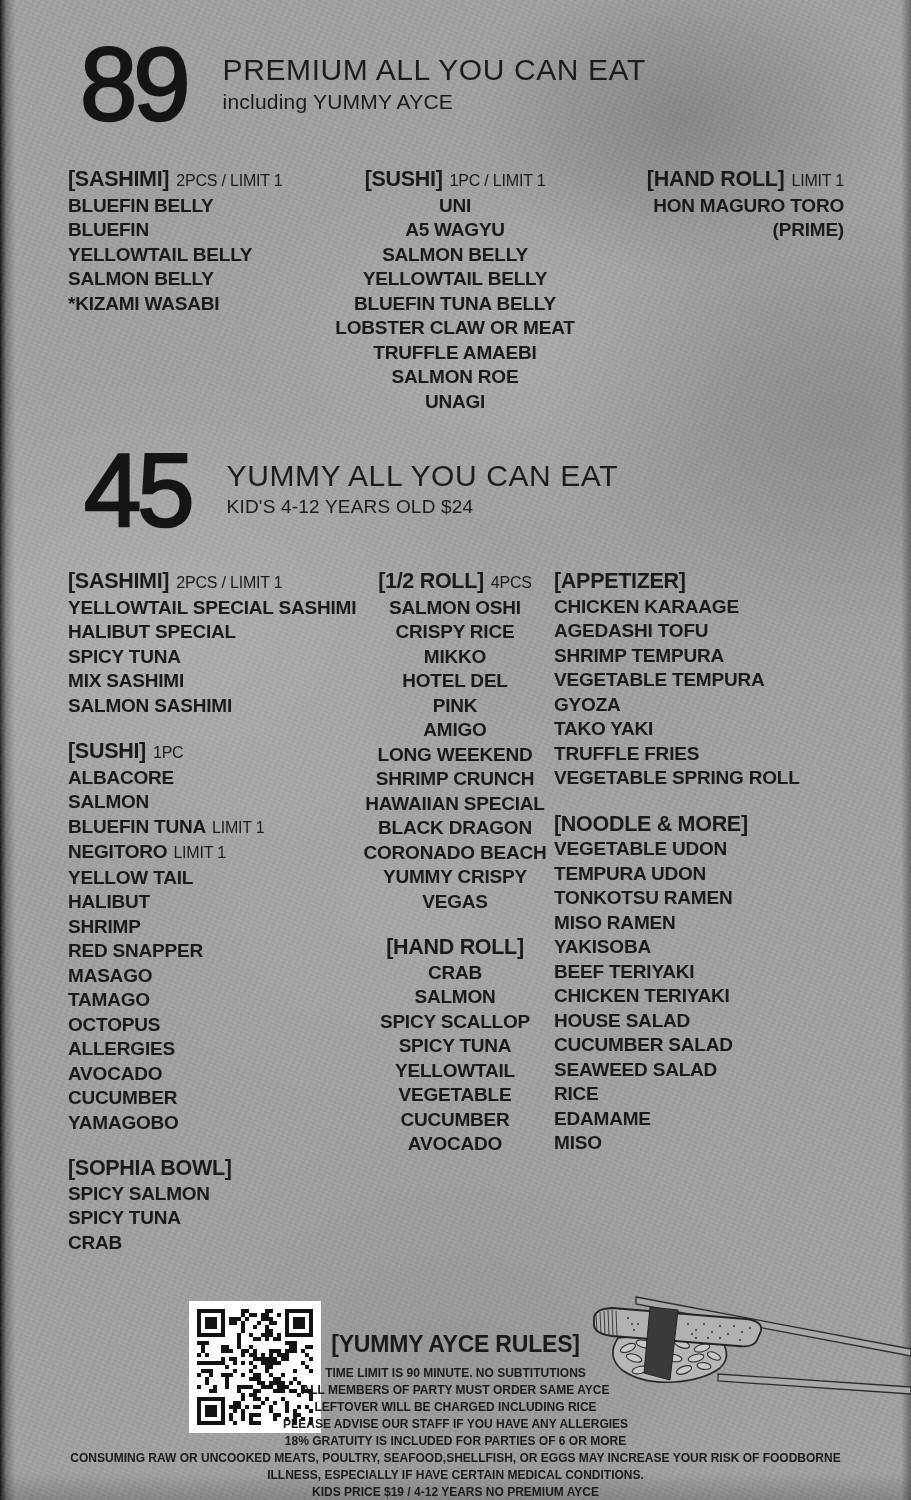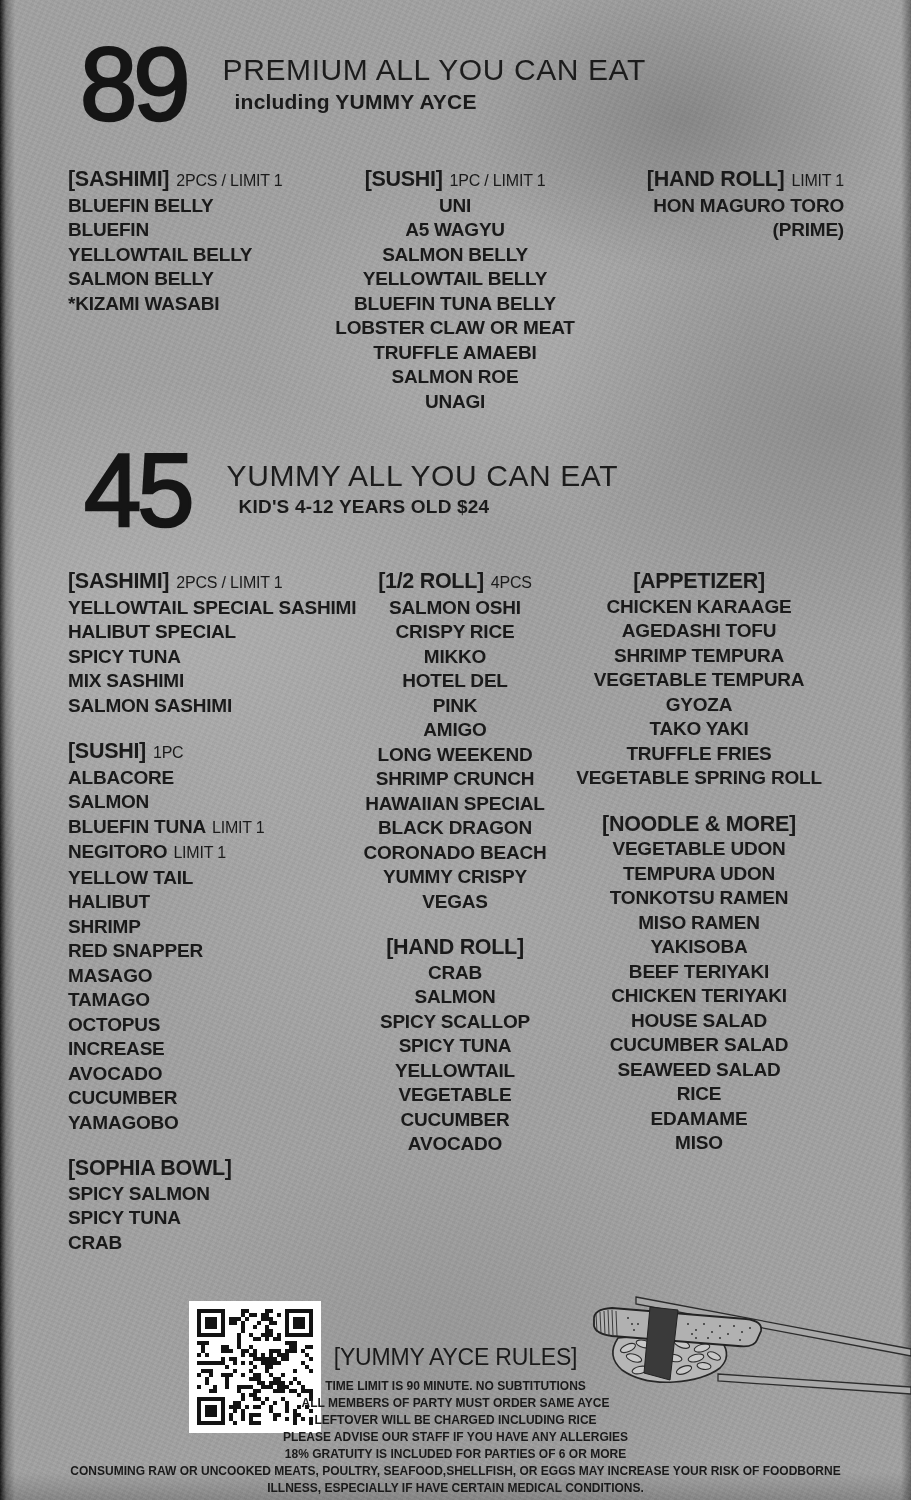--- a/index.html
+++ b/index.html
@@ -22,40 +22,40 @@
       linear-gradient(0deg, rgba(35,35,35,0.22) 0px, rgba(35,35,35,0) 28px);
   }
   
   .band-head { position:absolute; display:flex; align-items:flex-start; }
   .band-head.premium { top:42px; left:80px; }
   .band-head.yummy   { top:448px; left:84px; }
   .big-price { font-size:103px; font-weight:400; line-height:0.84; letter-spacing:-4px;
                -webkit-text-stroke:2.5px #151515; color:#151515; }
   .head-right { margin-left:36px; margin-top:11px; }
   .band-title { font-size:30px; font-weight:400; letter-spacing:0.6px; color:#1c1c1c; }
-  .band-sub   { font-size:21px; font-weight:700; margin-top:3px; letter-spacing:0.2px;margin-left:12px; }
+  .band-sub   { font-size:21px; font-weight:400; margin-top:3px; letter-spacing:0.2px; }
   .band-head.yummy .band-sub { font-size:19px; }
   
   .col { position:absolute; font-size:19px; font-weight:700; line-height:24.5px;
          white-space:nowrap; letter-spacing:-0.2px; }
   .pc1 { left:68px;  top:167px; width:300px; }
   .pc2 { left:318px; top:167px; width:274px; text-align:center; }
   .pc3 { top:167px;  right:67px; width:240px; text-align:right; }
   .yc1 { left:68px;  top:569px; width:310px; }
   .yc2 { left:318px; top:569px; width:274px; text-align:center; }
-  .yc3 { top:569px;  right:67px; width:290px; text-align:center; }
+  .yc3 { top:569px;  right:67px; width:290px; text-align:left; }
   .section + .section { margin-top:21px; }
   .sec-head .hdr { font-size:21.5px; letter-spacing:-0.3px; }
   .sec-head .hnote { font-size:16px; font-weight:400; margin-left:7px; }
   .item .inote { font-size:16px; font-weight:400; margin-left:6px; }
   
   .qr-box { position:absolute; left:189px; top:1301px; width:132px; height:132px; }
   .qr-box svg { width:100%; height:100%; display:block; }
   .rules { position:absolute; left:0; top:1331px; width:100%; text-align:center; z-index:3; }
-  .rules-header { font-size:23px; font-weight:400; letter-spacing:-0.2px;margin-top:13px; }
+  .rules-header { font-size:23px; font-weight:700; letter-spacing:-0.2px; }
   .rules-lines { margin-top:7px; font-size:12px; font-weight:700; line-height:17px; letter-spacing:0; }
   .sushi-illo { position:absolute; left:570px; top:1278px; width:341px; height:190px; z-index:1; }
 </style>
 </head>
 <body>
 
 <div class="page">
 
   <div class="band-head premium">
     <div class="big-price">89</div>
@@ -131,21 +131,21 @@
           <div class="item"><span>SALMON</span></div>
           <div class="item"><span>BLUEFIN TUNA</span><span class="inote">LIMIT 1</span></div>
           <div class="item"><span>NEGITORO</span><span class="inote">LIMIT 1</span></div>
           <div class="item"><span>YELLOW TAIL</span></div>
           <div class="item"><span>HALIBUT</span></div>
           <div class="item"><span>SHRIMP</span></div>
           <div class="item"><span>RED SNAPPER</span></div>
           <div class="item"><span>MASAGO</span></div>
           <div class="item"><span>TAMAGO</span></div>
           <div class="item"><span>OCTOPUS</span></div>
-          <div class="item"><span>INCREASE</span></div>
+          <div class="item"><span>ALLERGIES</span></div>
           <div class="item"><span>AVOCADO</span></div>
           <div class="item"><span>CUCUMBER</span></div>
           <div class="item"><span>YAMAGOBO</span></div>
         </div>
     </div>
     <div class="section">
       <div class="sec-head"><span class="hdr">[SOPHIA BOWL]</span></div>
       <div>
           <div class="item"><span>SPICY SALMON</span></div>
           <div class="item"><span>SPICY TUNA</span></div>

